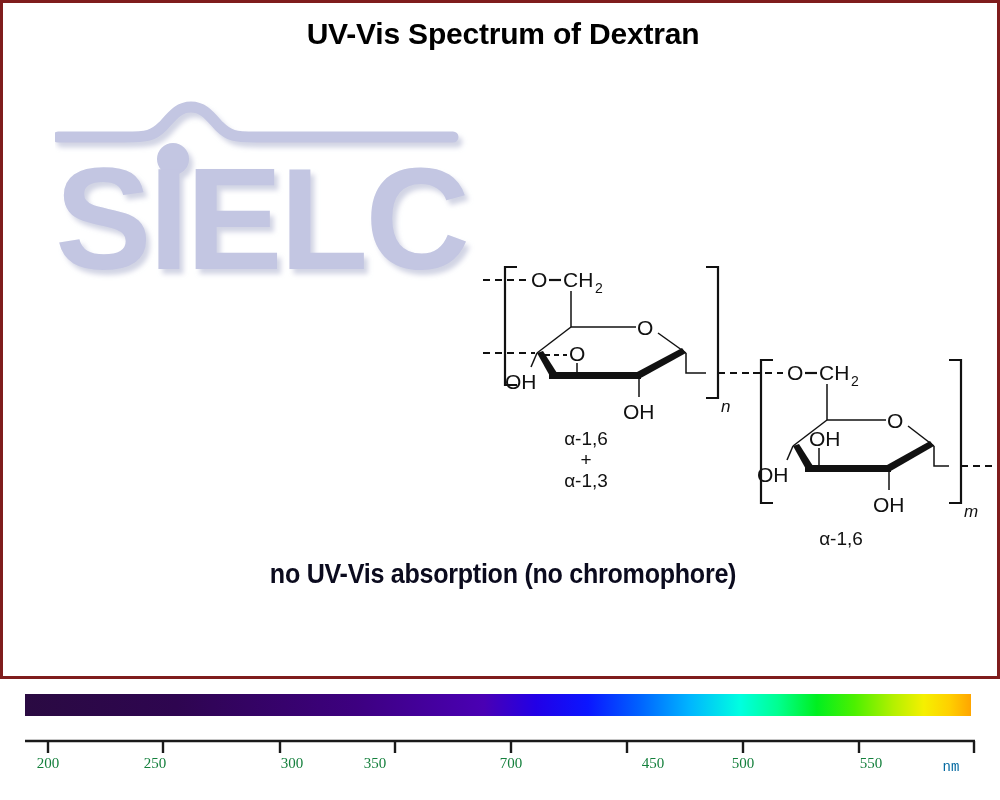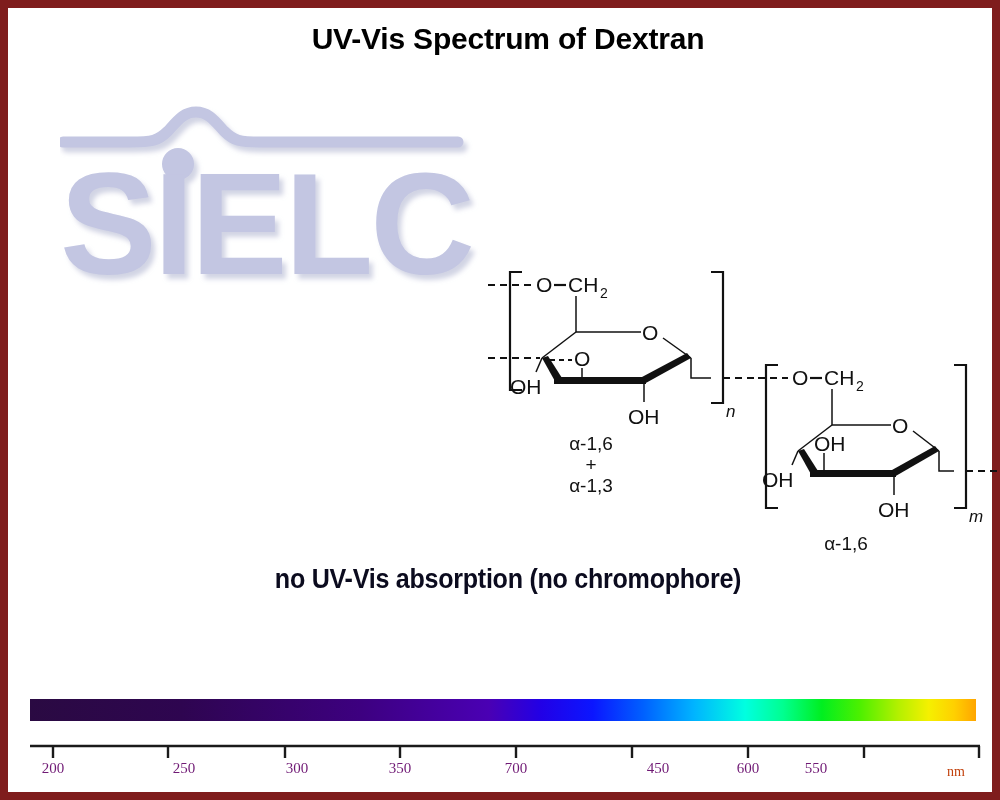--- a/index.html
+++ b/index.html
@@ -3,23 +3,23 @@
 <meta charset="utf-8">
 <style>
   html,body{margin:0;padding:0;}
   body{
     width:1000px;height:800px;
     background:#ffffff;
     font-family:"Liberation Sans", sans-serif;
     overflow:hidden;
   }
   #frame{
-    position:absolute;left:0;top:0;width:1000px;height:800px;
+    position:absolute;left:0;top:0;width:1000px;height:679px;
     box-sizing:border-box;
-    border:8px solid #7f1d1d;
+    border:3px solid #7f1d1d;
     background:#ffffff;
   }
   
   #title{
     position:absolute;left:0;top:14px;width:1000px;
     text-align:center;
     font-size:30px;font-weight:bold;color:#000000;
     letter-spacing:-0.2px;
   }
   
@@ -44,30 +44,30 @@
   
   #spectrum-bar{
     position:absolute;left:22px;top:691px;width:946px;height:22px;
   }
   #axis{
     position:absolute;left:0px;top:735px;width:1000px;height:60px;
   }
   #axis svg{display:block;}
   .tick-label{
     position:absolute;
-    font-size:15px;color:#701a75;
+    font-size:15px;color:#15803d;
     font-family:"Liberation Serif", serif;
     transform:translateX(-50%);
     top:752px;
     white-space:nowrap;
   }
   #unit-label{
     position:absolute;top:756px;left:948px;
-    font-size:14px;color:#c2410c;
-    font-family:Liberation Serif, serif;
+    font-size:14px;color:#0369a1;
+    font-family:Liberation Mono, monospace;
     transform:translateX(-50%);
   }
 </style>
 </head>
 <body>
 
 <div id="frame">
 
   <div id="title">UV-Vis Spectrum of Dextran</div>
 
@@ -225,22 +225,22 @@
       <line x1="277" y1="3" x2="277" y2="15" stroke="#1a1a1a" stroke-width="2.4"></line>
       <line x1="392" y1="3" x2="392" y2="15" stroke="#1a1a1a" stroke-width="2.4"></line>
       <line x1="508" y1="3" x2="508" y2="15" stroke="#1a1a1a" stroke-width="2.4"></line>
       <line x1="624" y1="3" x2="624" y2="15" stroke="#1a1a1a" stroke-width="2.4"></line>
       <line x1="740" y1="3" x2="740" y2="15" stroke="#1a1a1a" stroke-width="2.4"></line>
       <line x1="856" y1="3" x2="856" y2="15" stroke="#1a1a1a" stroke-width="2.4"></line>
     </svg>
   </div>
 
   <div class="tick-label" style="left:45px">200</div>
-  <div class="tick-label" style="left:176px">250</div>
+  <div class="tick-label" style="left:152px">250</div>
   <div class="tick-label" style="left:289px">300</div>
-  <div class="tick-label" style="left:392px">350</div>
+  <div class="tick-label" style="left:372px">350</div>
   <div class="tick-label" style="left:508px">700</div>
   <div class="tick-label" style="left:650px">450</div>
-  <div class="tick-label" style="left:740px">600</div>
-  <div class="tick-label" style="left:808px">550</div>
+  <div class="tick-label" style="left:740px">500</div>
+  <div class="tick-label" style="left:868px">550</div>
   <div id="unit-label">nm</div>
 
 </div>
 
 </body></html>

